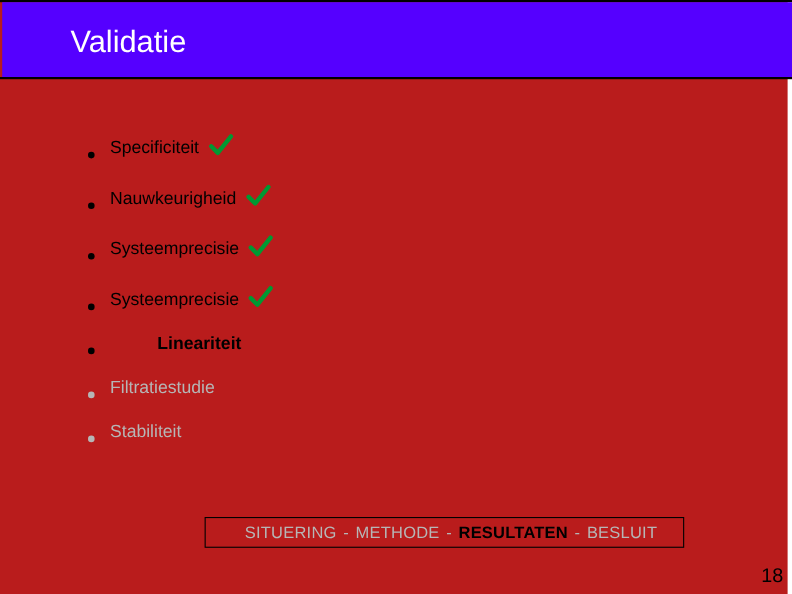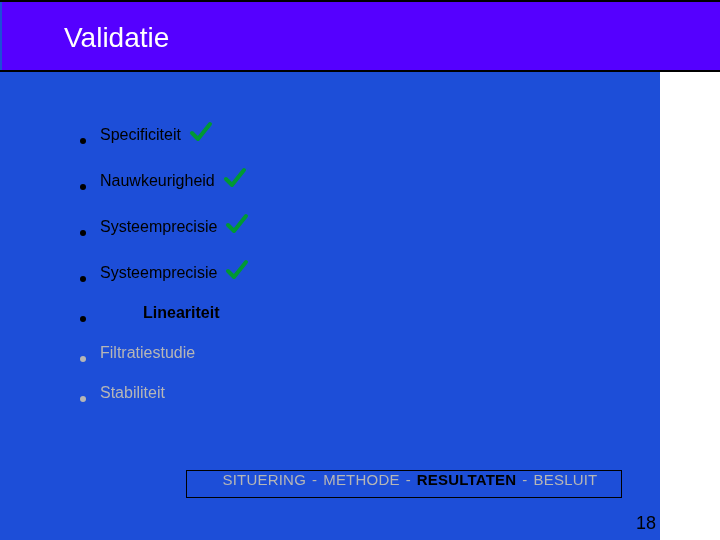--- a/index.html
+++ b/index.html
@@ -1,30 +1,30 @@
 <!DOCTYPE html>
 <html><head>
 <meta charset="utf-8">
 <style>
   * { box-sizing: border-box; margin: 0; padding: 0; }
   html, body { width: 720px; height: 540px; font-family: Arial, Helvetica, sans-serif; background: #fff; overflow: hidden; }
-  .slide { position: relative; width: 660px; height: 540px; background: #1d4ed8; }
+  .slide { position: relative; width: 716px; height: 540px; background: #b91c1c; }
   .title-bar { position: absolute; left: 0; top: 0; width: 720px; height: 72px; border-top: 2px solid #000; border-bottom: 2px solid #000; }
   .title-fill { position: absolute; left: 2px; top: 0; right: 0; bottom: 0; background: #5500ff; }
   .title-text { position: relative; color: #fff; font-size: 28px; padding: 20px 0 0 64px; font-weight: 400; }
   .content { position: absolute; left: 80px; top: 120px; width: 560px; }
   .item { display: flex; align-items: flex-end; font-size: 16px; color: #000; margin-bottom: 22px; }
   .item.dim { color: #b6b6b6; }
   .item.bold .label { font-weight: 700; margin-left: 43px; }
   .bullet { width: 6px; height: 6px; background: #000; border-radius: 50%; margin-right: 14px; flex: 0 0 auto; }
   .item.dim .bullet { background: #b6b6b6; }
   .label { white-space: nowrap; }
   .check { display: inline-flex; margin-left: 8px; }
   .check svg { width: 24px; height: 24px; display: block; }
-  .breadcrumb-box { position: absolute; left: 186px; top: 470px; width: 436px; height: 28px; border: 1px solid #000; display: flex; align-items: flex-start; justify-content: center; font-size: 15px; color: #b6b6b6; letter-spacing: 0.2px; padding-left: 12px; }
+  .breadcrumb-box { position: absolute; left: 186px; top: 470px; width: 436px; height: 28px; border: 1px solid #000; display: flex; align-items: center; justify-content: center; font-size: 15px; color: #b6b6b6; letter-spacing: 0.2px; padding-left: 12px; }
   .breadcrumb-box span { margin: 0 2px; }
   .breadcrumb-box .sep { margin: 0 4px; }
   .breadcrumb-box .active { color: #000; font-weight: 700; }
   .page-num { position: absolute; right: 4px; bottom: 6px; font-size: 18px; color: #000; margin-left: 32px; }
 </style>
 </head>
 <body>
 
 <div class="slide">
 

